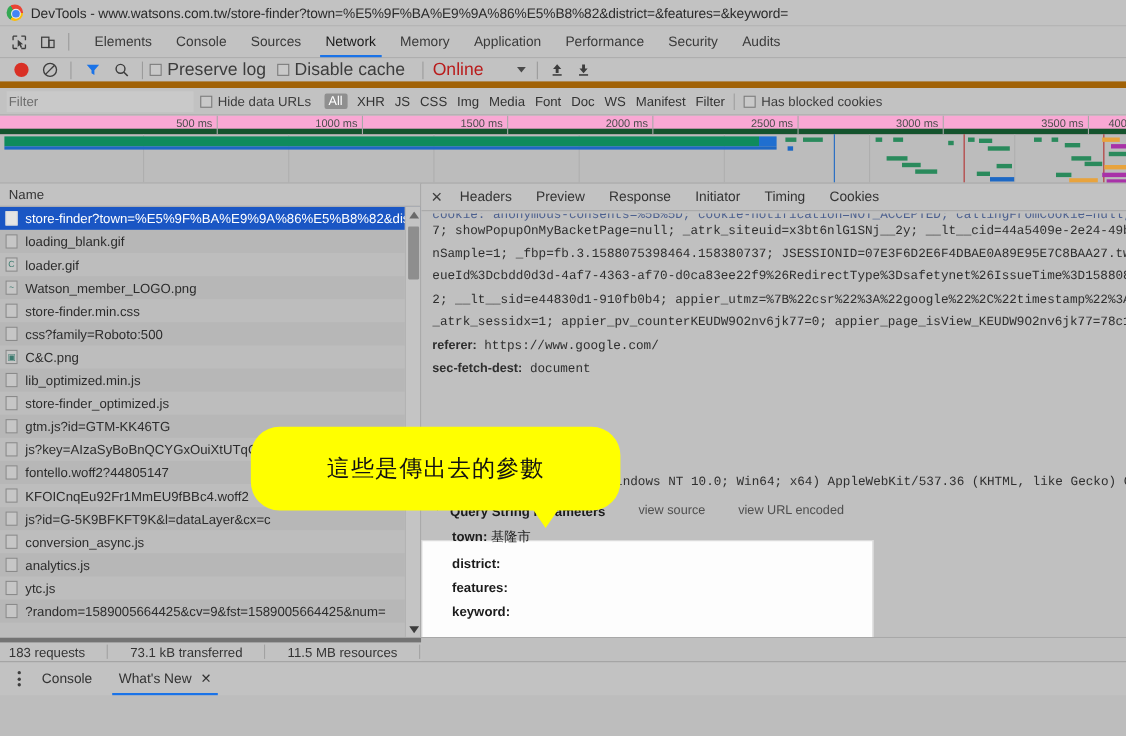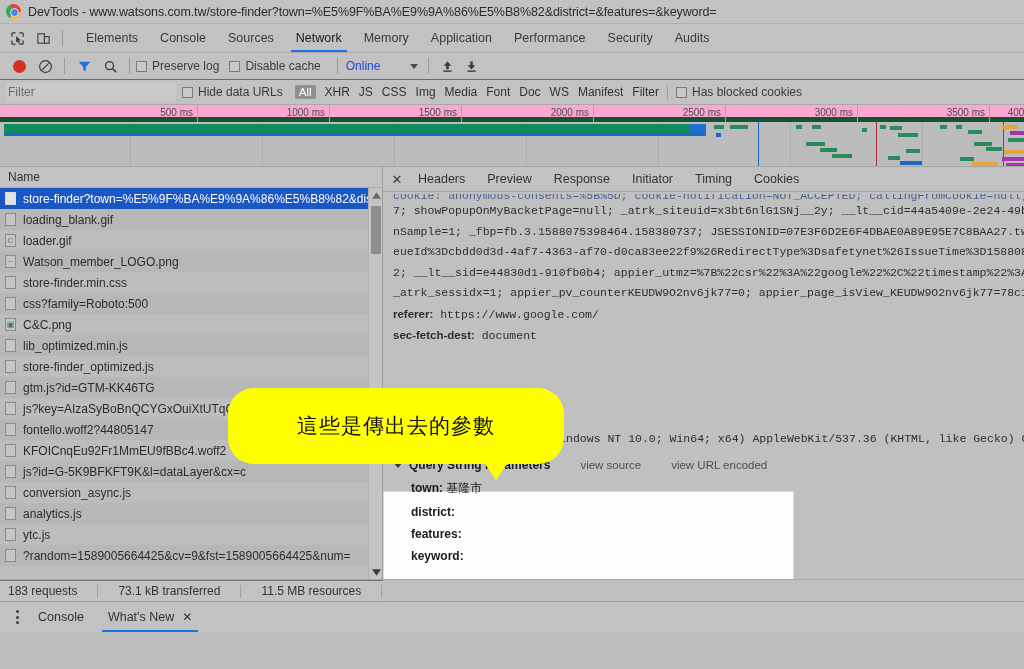--- a/index.html
+++ b/index.html
@@ -82,22 +82,22 @@
     left: 6px; right: 6px; bottom: 0; height: 2px;
     background: #1a73e8;
   }
 
   
   .net-toolbar {
     height: 27px;
     background: #c2c2c2;
     display: flex; align-items: center;
     padding-left: 6px;
-    border-bottom: 1px solid #a16207;
-    font-size: 12px;
+    border-bottom: 6px solid #a16207;
+    font-size: 16px;
     color: #333;
   }
   .rec-dot {
     width: 13px; height: 13px; border-radius: 50%;
     background: #d93025; flex: none;
   }
   .clear-icon { width: 15px; height: 15px; }
   .filter-funnel { width: 15px; height: 15px; }
   .search-icon { width: 15px; height: 15px; }
   .chk {
@@ -109,21 +109,21 @@
   }
   .chk-label {
     display: flex; align-items: center; gap: 5px;
     margin-right: 10px;
     white-space: nowrap;
     color: #3c3c3c;
   }
   .throttle {
     display: flex; align-items: center; gap: 30px;
     margin-left: 2px; margin-right: 4px;
-    color: #1d4ed8;
+    color: #b91c1c;
   }
   .caret-down {
     width: 0; height: 0;
     border-left: 4px solid transparent;
     border-right: 4px solid transparent;
     border-top: 5px solid #4a4a4a;
   }
   .arrow-btn { width: 24px; height: 22px; display:flex; align-items:center; justify-content:center; }
 
   
@@ -311,21 +311,21 @@
     font-weight: bold;
     font-size: 11.5px;
   }
   .hline.clip-top { height: 7px; line-height: 4px; color: #4b5f8e; overflow: hidden; }
 
   .qsp {
     margin-top: 8px;
     font-size: 12px;
   }
   .qsp-head {
-    display: flex; align-items: center;
+    display: flex; align-items: flex-start;
     color: #1b1b1b;
     font-weight: bold;
     font-size: 12px;
   }
   .tri {
     width: 0; height: 0;
     border-left: 5px solid transparent;
     border-right: 5px solid transparent;
     border-top: 6px solid #3a3a3a;
     margin-right: 6px;
@@ -377,21 +377,21 @@
     border-left: 15px solid transparent;
     border-right: 15px solid transparent;
     border-top: 22px solid #ffff00;
     z-index: 41;
   }
 
   
   .statusbar {
     height: 21px;
     background: #c2c2c2;
-    border-top: 1px solid #737373;
+    border-top: 4px solid #737373;
     display: flex; align-items: center;
     font-size: 12px; color: #333;
     padding-left: 8px;
     width: 383px;
     overflow: hidden;
     white-space: nowrap;
     gap: 11px;
   }
   .st-sep { width: 1px; height: 13px; background: #a2a2a2; margin: 0 9px; flex: none; }
   .status-wrap {

